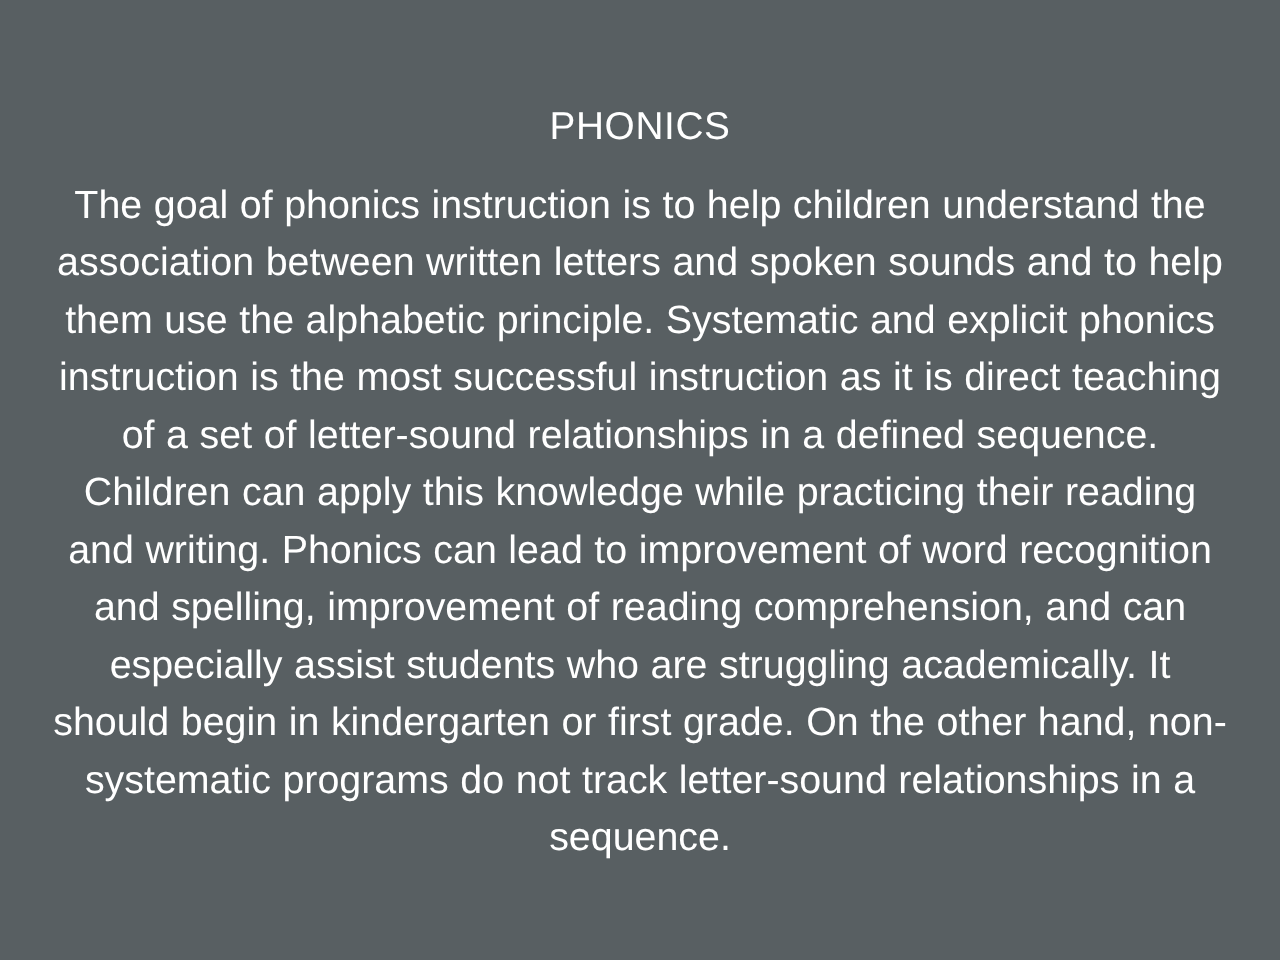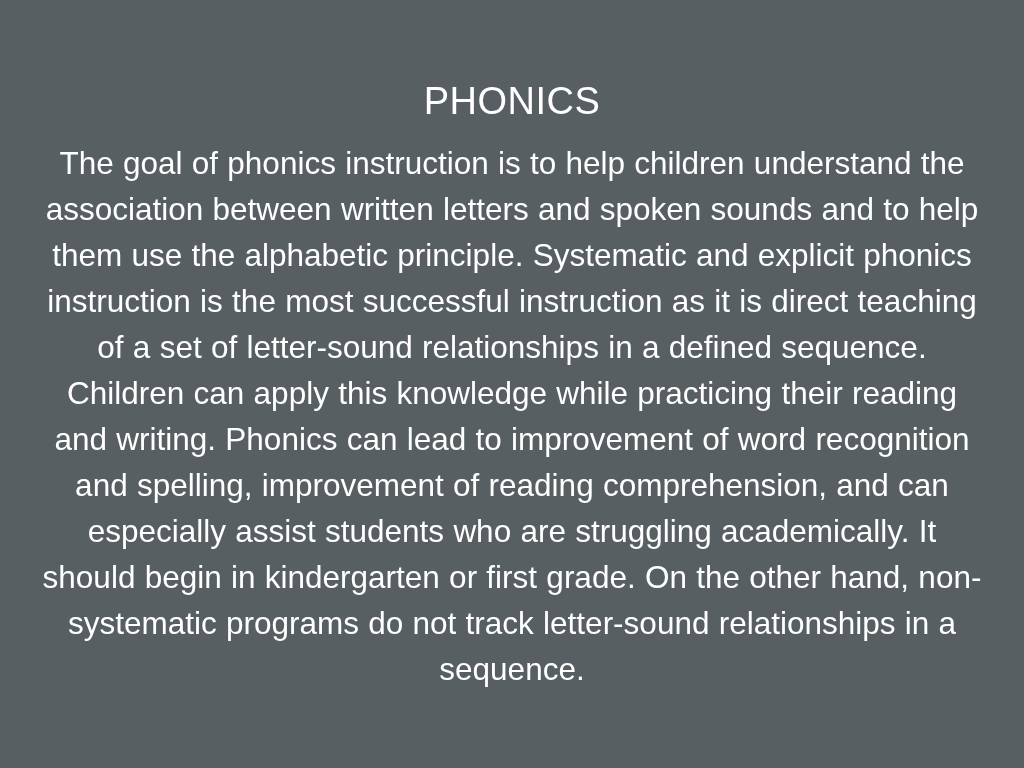--- a/index.html
+++ b/index.html
@@ -15,21 +15,21 @@
   }
   .slide {
     width: 1024px;
     height: 768px;
     box-sizing: border-box;
     padding: 78px 18px 0 18px;
     display: block;
   }
   .slide-title {
     color: #ffffff;
-    font-size: 38px;
+    font-size: 31px;
     line-height: 46px;
     text-align: center;
     font-weight: normal;
     margin: 0 0 2px 0;
     letter-spacing: 0.5px;
   }
   .slide-body {
     color: #ffffff;
     font-size: 31.5px;
     line-height: 46px;

